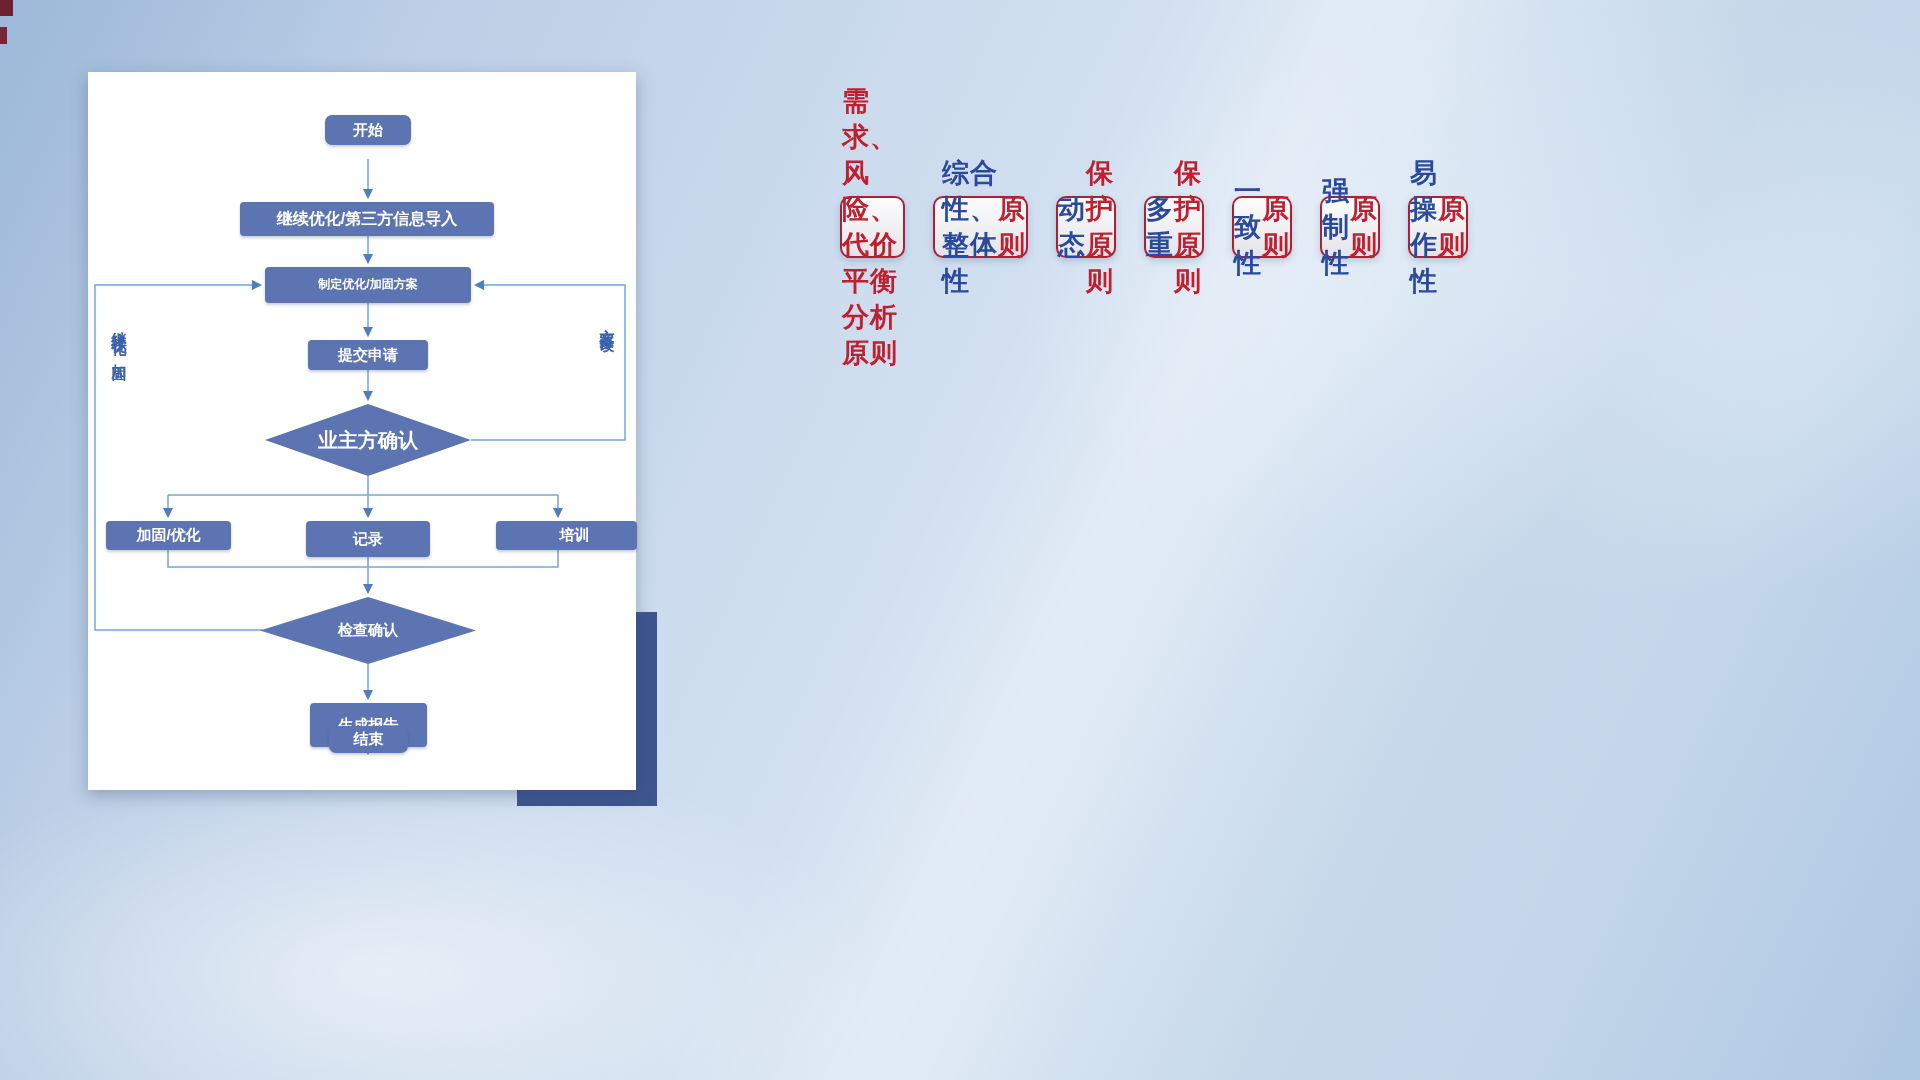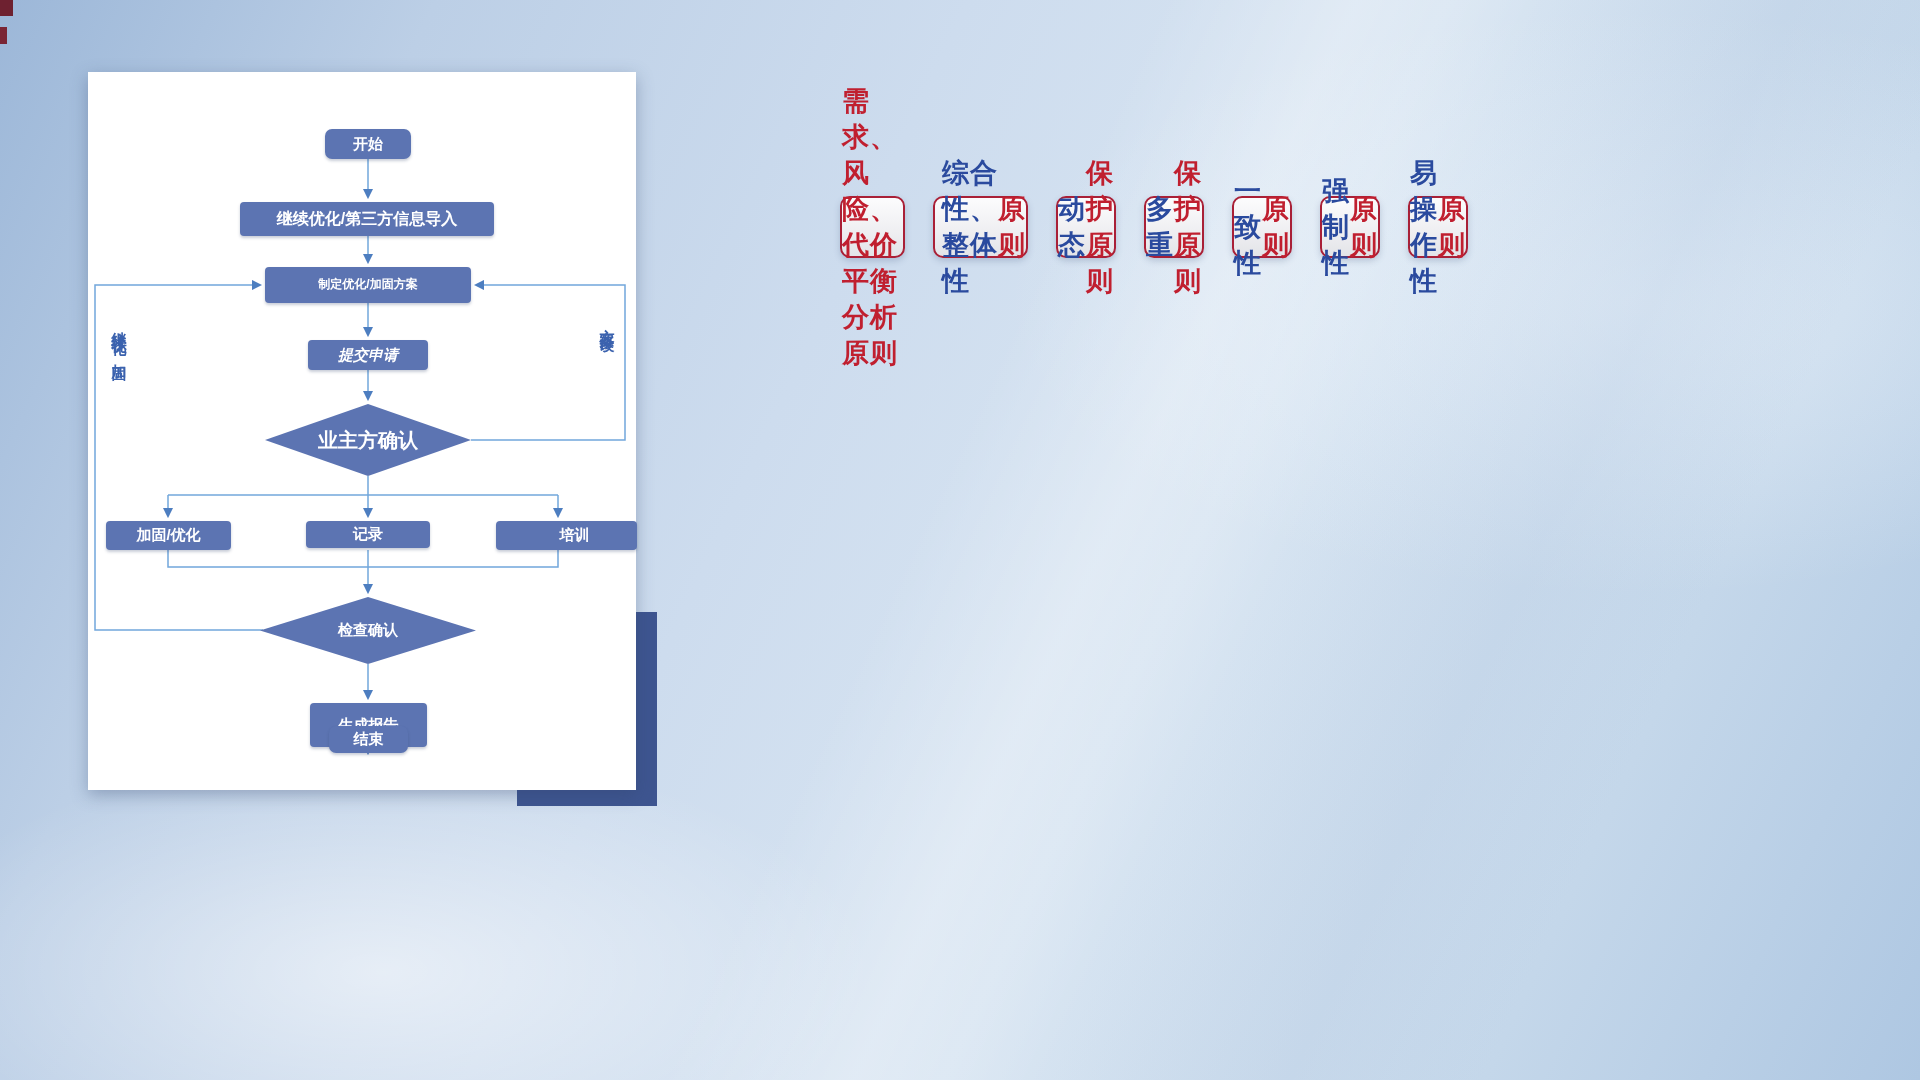--- a/index.html
+++ b/index.html
@@ -38,27 +38,27 @@
   #flow-card svg{position:absolute;left:0;top:0;z-index:1;}
 
   .flow-node{
     position:absolute;display:flex;align-items:center;justify-content:center;
     background:var(--c-flow_node,#5c74b2);color:#ffffff;font-weight:bold;font-size:15px;
     z-index:2;border-radius:4px;box-shadow:0 2px 3px rgba(40,60,100,.25);
     text-align:center;line-height:1.1;
   }
   .diamond{clip-path:polygon(50% 0,100% 50%,50% 100%,0 50%);box-shadow:none;border-radius:0;}
 
-  #n-start  {left:237px;top:57px; width:86px; height:30px;border-radius:7px;}
+  #n-start  {left:237px;top:43px; width:86px; height:30px;border-radius:7px;}
   #n-risk   {left:152px;top:130px;width:254px;height:34px;font-size:16px;}
   #n-plan   {left:177px;top:195px;width:206px;height:36px;font-size:12px;}
-  #n-submit {left:220px;top:268px;width:120px;height:30px;font-style:italic;}
+  #n-submit {left:220px;top:268px;width:120px;height:30px;}
   #n-owner  {left:177px;top:332px;width:206px;height:72px;font-size:20px;}
   #n-harden {left:18px; top:449px;width:125px;height:29px;}
-  #n-record {left:218px;top:449px;width:124px;height:27px;text-align:center;}
+  #n-record {left:218px;top:449px;width:124px;height:36px;text-align:center;}
   #n-training{left:408px;top:449px;width:125px;height:29px;padding-left:16px;}
   #n-check  {left:172px;top:525px;width:216px;height:67px;}
   #n-report {left:222px;top:631px;width:117px;height:44px;}
   #n-end    {left:241px;top:654px;width:79px; height:27px;border-radius:7px;}
 
   .vlabel{
     position:absolute;writing-mode:vertical-rl;text-orientation:upright;
     font-weight:bold;color:var(--c-flow_label,#3b62ae);font-size:15px;
     letter-spacing:3px;z-index:2;line-height:1;
   }

